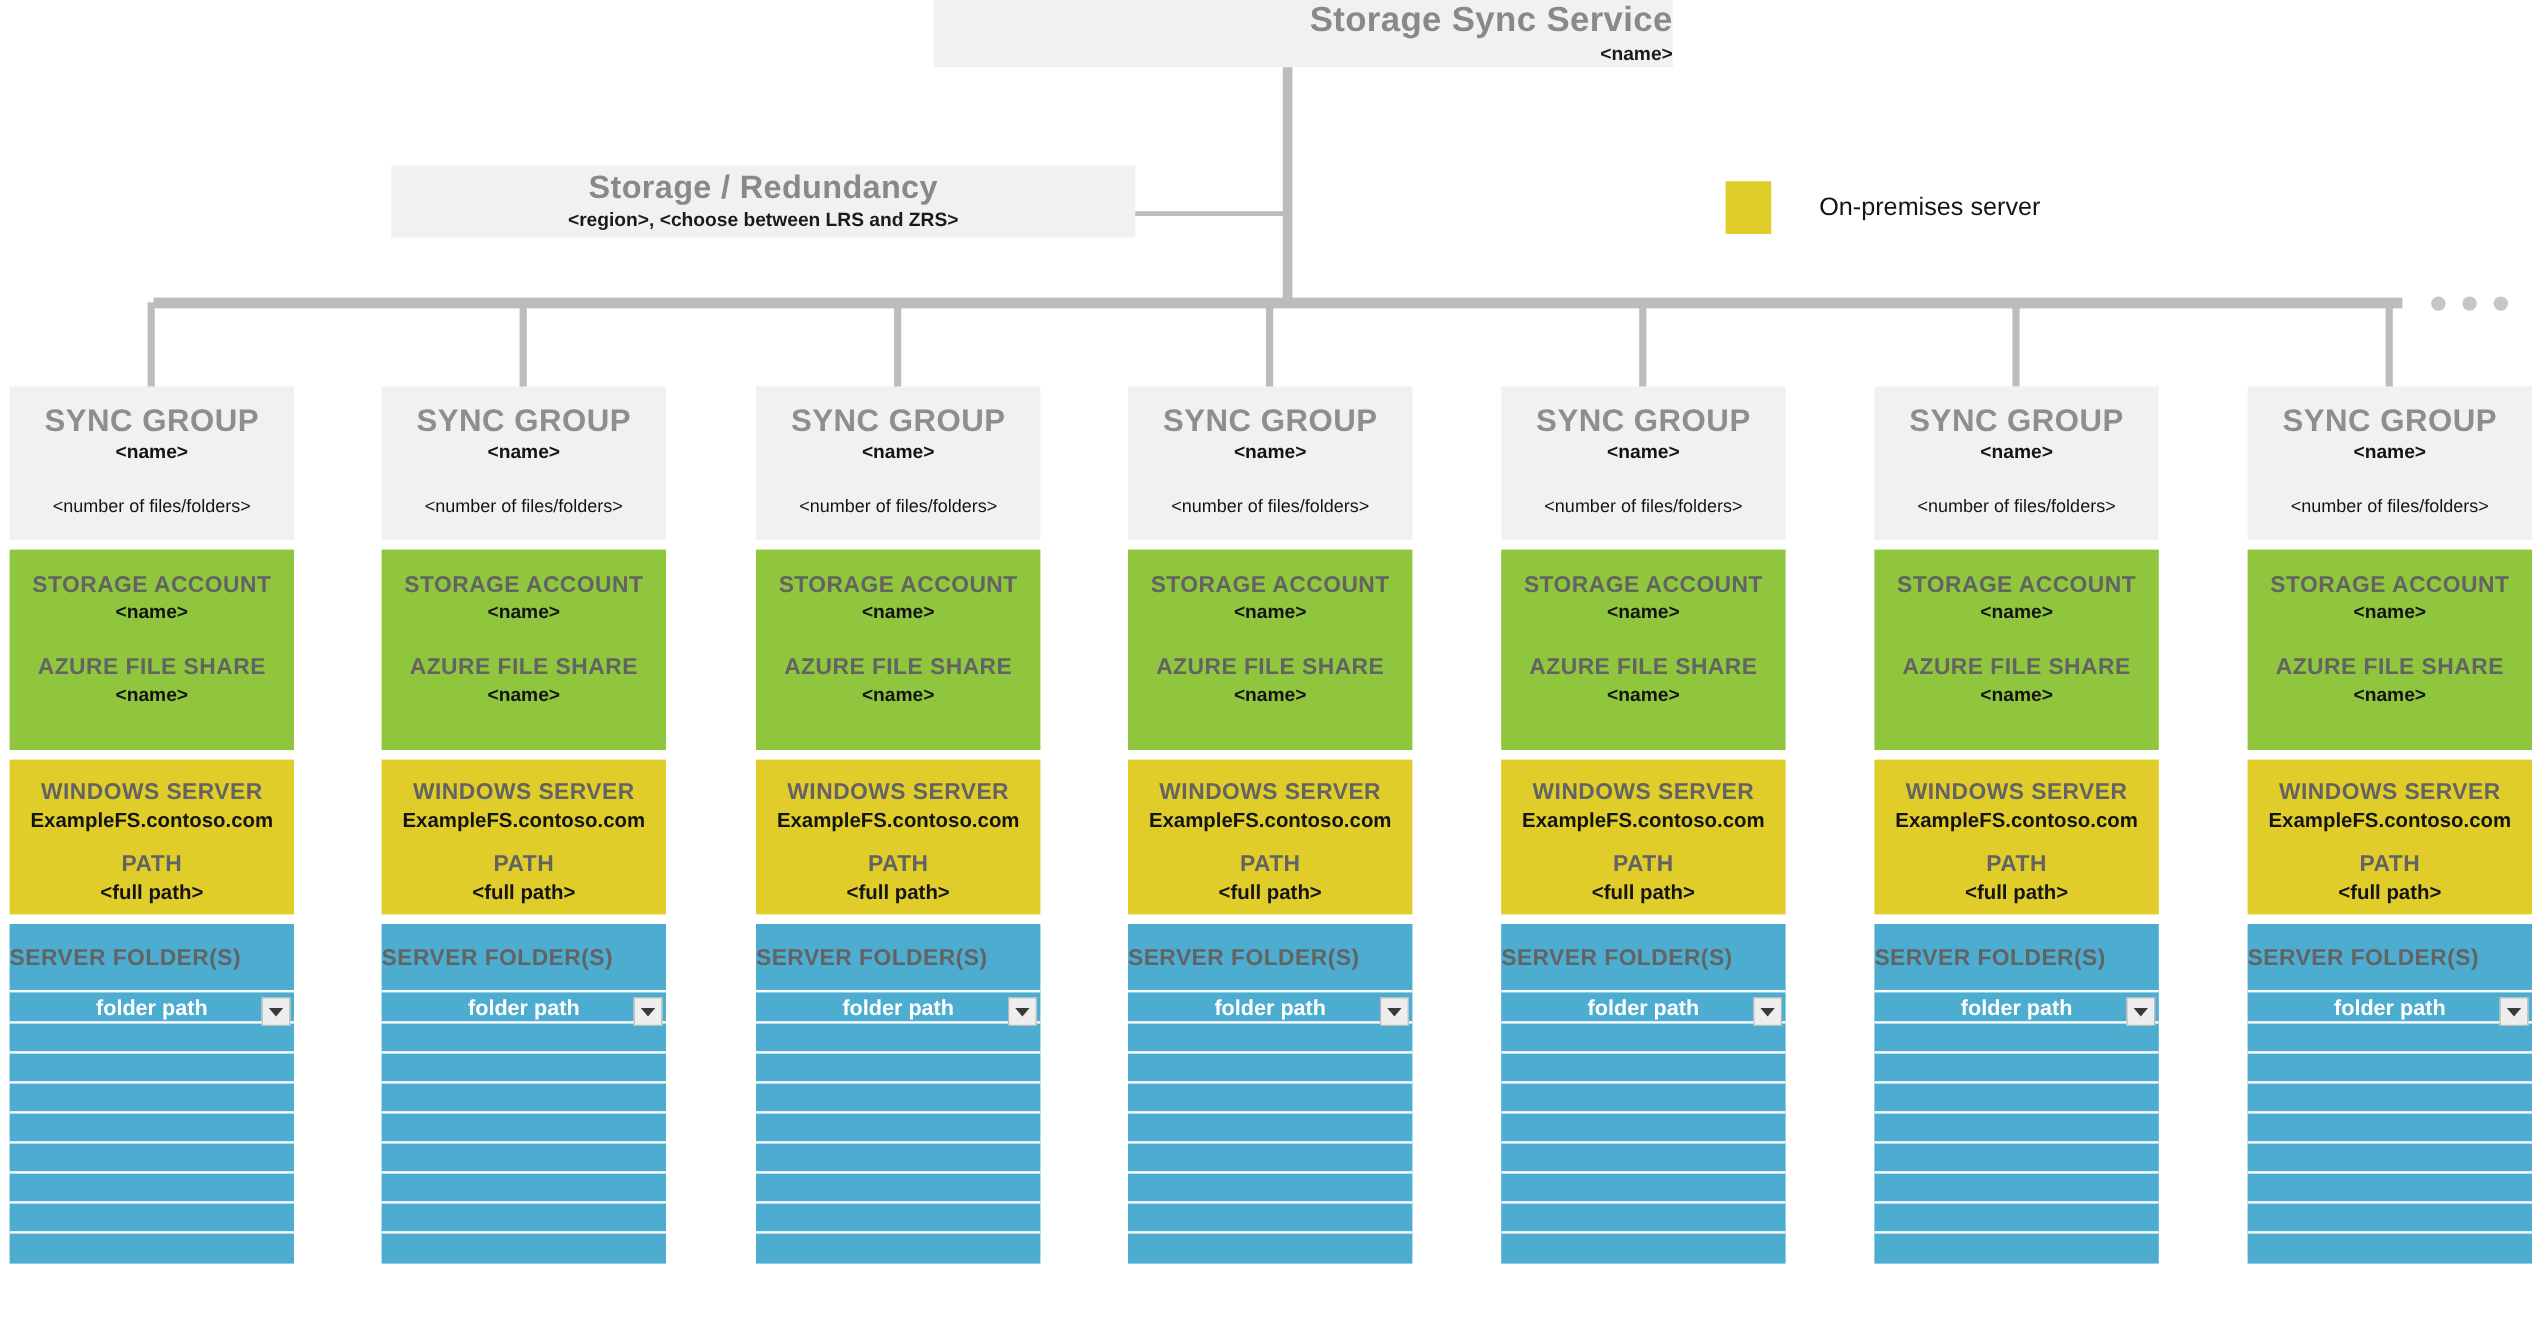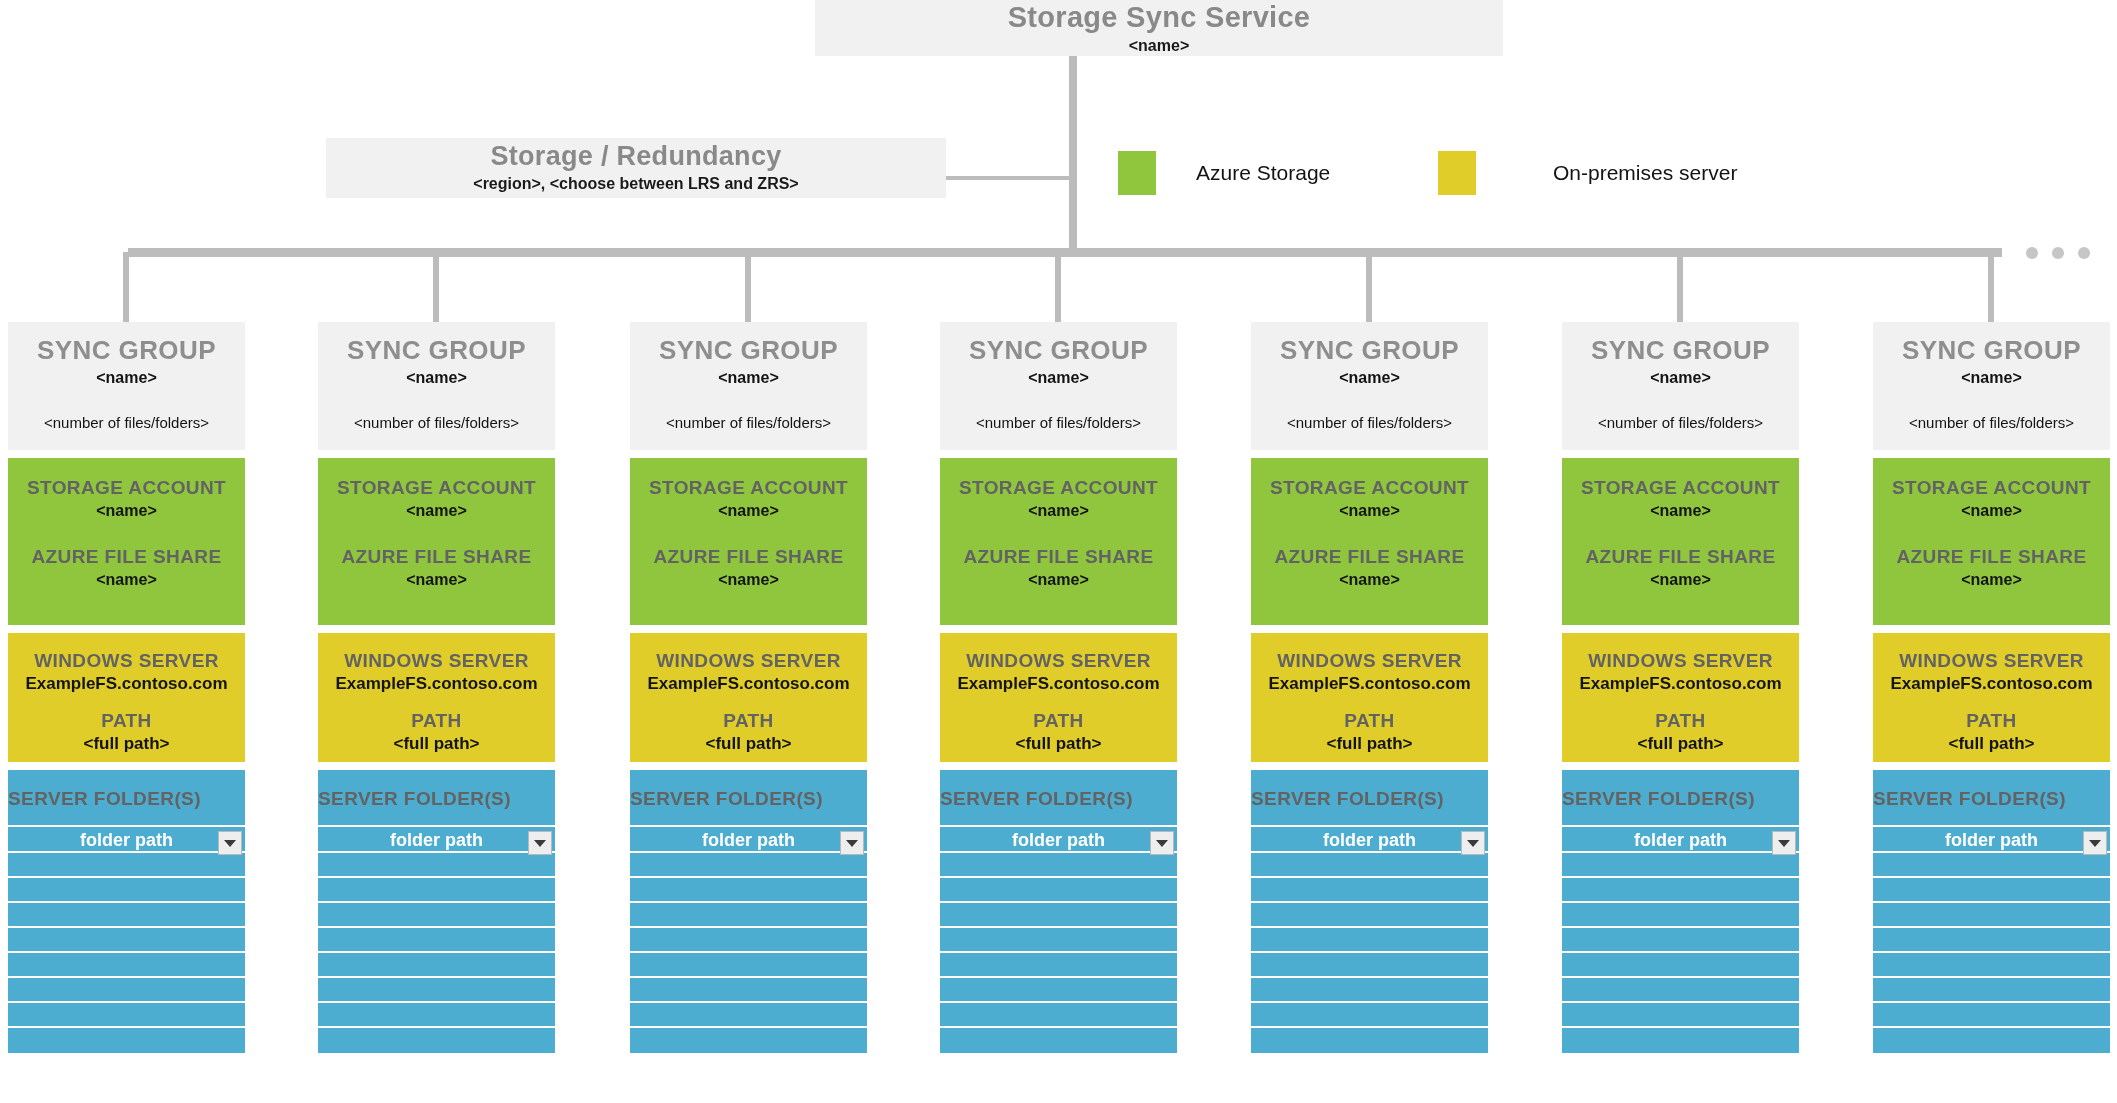--- a/index.html
+++ b/index.html
@@ -17,21 +17,21 @@
   .trunk-bar     { left:128px;  top:248px; width:1874px; height:9px; }
   .drop          { top:252px;   width:6px; height:74px; background:#bcbcbc; position:absolute; }
   .region-link-h { left:935px;  top:176px; width:136px; height:4px; }
   .ellipsis-dot  { position:absolute; top:247px; width:12px; height:12px; border-radius:50%; background:#c6c6c6; }
 
   
   .grey-box {
     position:absolute; background:#f1f1f1;
     display:flex; flex-direction:column; align-items:center; justify-content:center;
   }
-  #sss-box     { left:815px; top:0px;   width:688px; height:56px; }
+  #sss-box     { left:778px; top:0px;   width:616px; height:56px;align-items:flex-end; }
   #region-box  { left:326px; top:138px; width:620px; height:60px; }
 
   .box-title {
     color:#898989; font-weight:bold; letter-spacing:.3px; line-height:1.1;
   }
   #sss-box .box-title    { font-size:29px; padding-top:4px; }
   #region-box .box-title { font-size:27px; padding-top:2px; }
   .box-sub { color:#1a1a1a; font-size:16px; font-weight:bold; line-height:1.5; }
   #region-box .box-sub { font-weight:bold; }
 
@@ -117,25 +117,21 @@
     <div class="box-title">Storage Sync Service</div>
     <div class="box-sub">&lt;name&gt;</div>
   </div>
 
   <div class="grey-box" id="region-box">
     <div class="box-title">Storage / Redundancy</div>
     <div class="box-sub">&lt;region&gt;, &lt;choose between LRS and ZRS&gt;</div>
   </div>
 
   <div id="legend">
-      <div class="legend-item" style="left: 0px;">
-        <div class="legend-swatch" style="background: rgb(143, 198, 62);"></div>
-        <div class="legend-label">Azure Storage</div>
-      </div>
-      <div class="legend-item" style="left: 320px; gap: 37px;">
+      <div class="legend-item" style="left: 320px;">
         <div class="legend-swatch" style="background: rgb(225, 205, 42);"></div>
         <div class="legend-label">On-premises server</div>
       </div>
     </div>
 
   <div id="columns">
       <div class="col" style="left: 8px;">
         <div class="card sg-card">
           <div class="sg-title">SYNC GROUP</div>
           <div class="sg-name">&lt;name&gt;</div>

